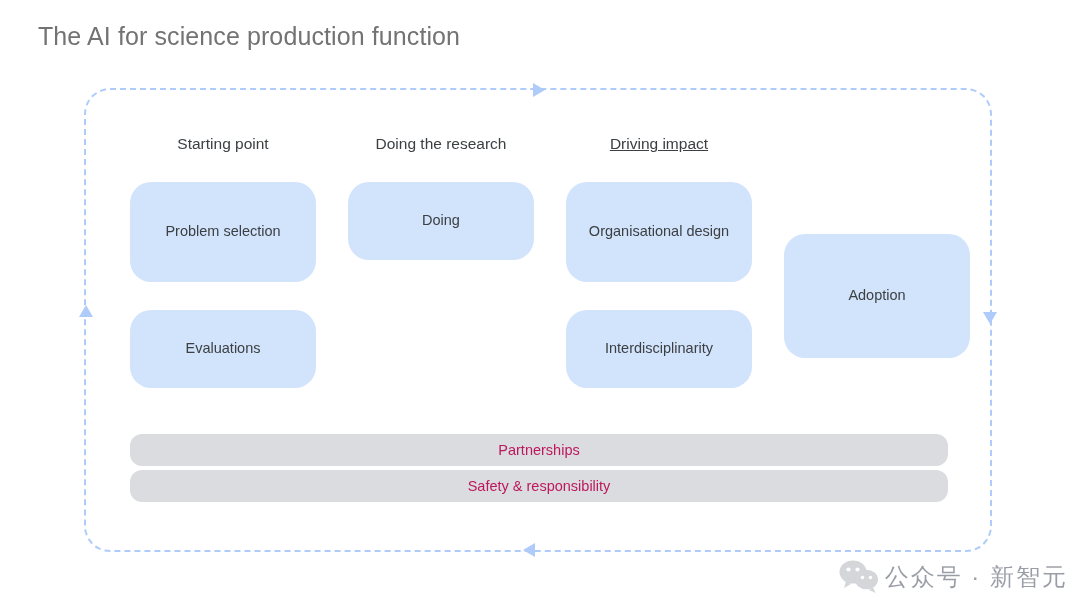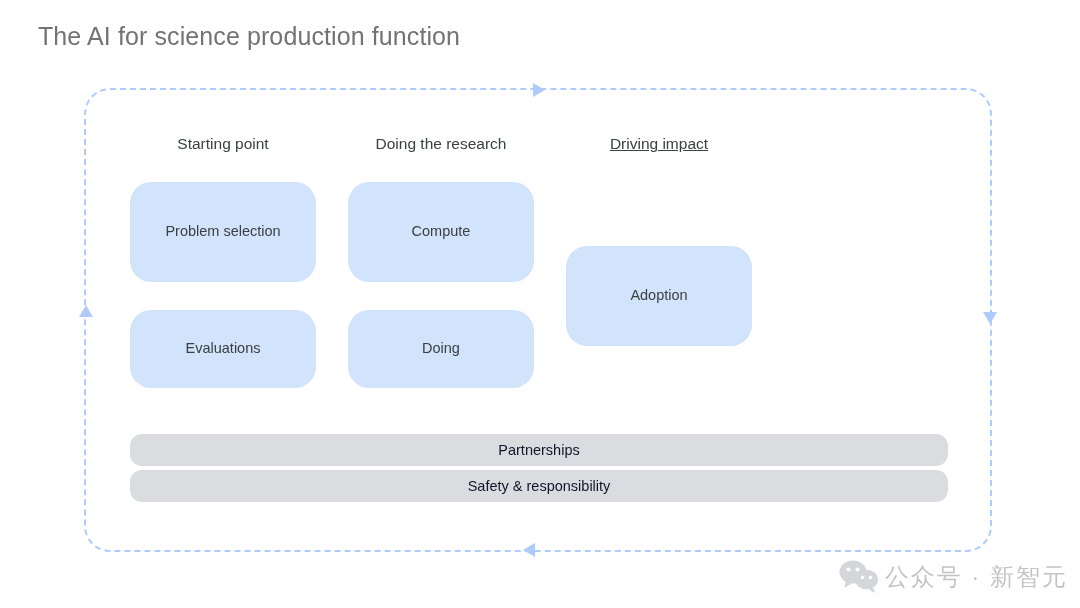--- a/index.html
+++ b/index.html
@@ -122,55 +122,55 @@
     text-align: center;
     font-size: 14.5px;
     color: #3c4043;
     line-height: 1.35;
     padding: 0 10px;
     box-sizing: border-box;
     margin-bottom: 28px;
   }
   .card:last-child { margin-bottom: 0; }
   .card.tall { height: 78px; }
-  .card.adoption { height: 100px; }
+  .card.adoption { height: 124px; }
 
   
   #foundation-bars {
     position: absolute;
     left: 44px;
     top: 344px;
     width: 818px;
   }
   .foundation-bar {
     background: #dadce0;
     border-radius: 12px;
     height: 32px;
     display: flex;
     align-items: center;
     justify-content: center;
     font-size: 14.5px;
-    color: #0f172a;
+    color: #be185d;
     margin-bottom: 4px;
   }
   .foundation-bar:last-child { margin-bottom: 8px; }
 
   
   #watermark {
     position: absolute;
     right: 12px;
     bottom: 14px;
     display: flex;
     align-items: center;
     opacity: 0.42;
     pointer-events: none;
   }
   #watermark-text {
     font-size: 24px;
-    color: #737373;
+    color: #0f172a;
     letter-spacing: 2px;
     margin-left: 6px;
     white-space: nowrap;
   }
   #wechat-icon { display: block; }
 </style>
 </head>
 <body>
 
 <div id="page-title">The AI for science production function</div>
@@ -186,22 +186,25 @@
     <div class="column-header">Doing the research</div>
     <div class="column-header">Driving impact</div>
   </div>
 
   <div id="card-grid">
     <div class="grid-column">
       <div class="card">Problem selection</div>
       <div class="card tall">Evaluations</div>
     </div>
     <div class="grid-column">
-      <div class="card">Compute</div>
       <div class="card tall">Doing</div>
+    </div>
+    <div class="grid-column">
+      <div class="card">Organisational design</div>
+      <div class="card tall">Interdisciplinarity</div>
     </div>
     <div class="grid-column centered">
       <div class="card adoption">Adoption</div>
     </div>
   </div>
 
   <div id="foundation-bars">
     <div class="foundation-bar">Partnerships</div>
     <div class="foundation-bar">Safety &amp; responsibility</div>
   </div>

